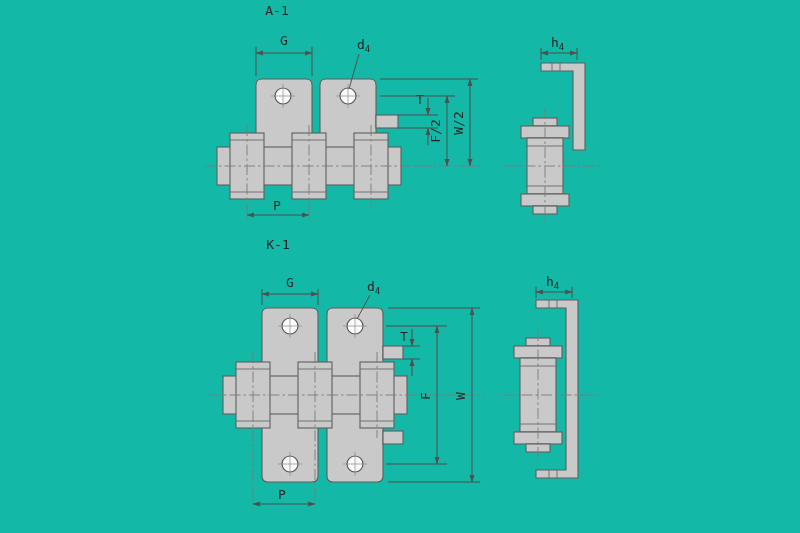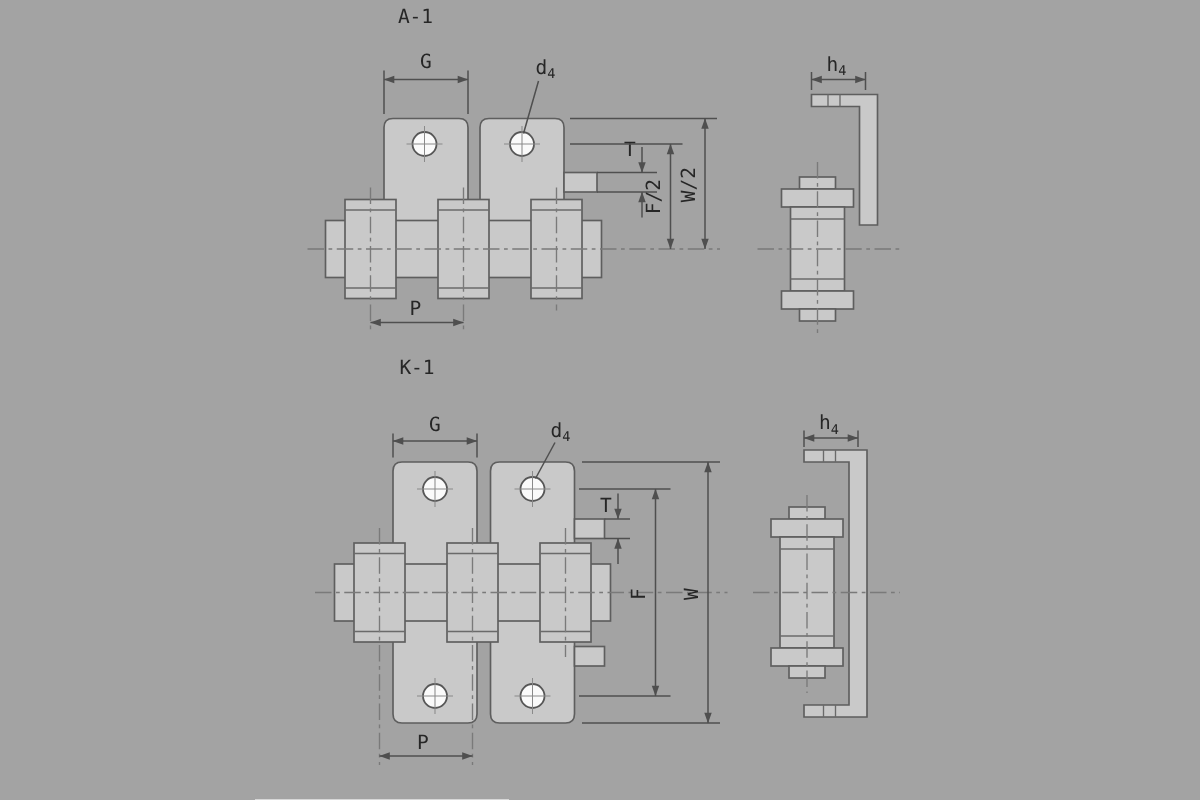--- a/index.html
+++ b/index.html
@@ -1,16 +1,16 @@
 <!DOCTYPE html>
 <html><head>
 <meta charset="utf-8">
 <style>
   html,body{margin:0;padding:0;background:#ffffff;}
-  .stage{position:relative;width:800px;height:533px;background:#a3a3a3;overflow:hidden;font-family:"DejaVu Sans Mono",monospace;}
+  .stage{position:relative;width:800px;height:533px;background:#14b8a6;overflow:hidden;font-family:"DejaVu Sans Mono",monospace;}
   svg{display:block;}
   .part{fill:#c9c9c9;stroke:#5e5e5e;stroke-width:1.1;}
   .hole{fill:#fafafa;stroke:#565656;stroke-width:1.2;}
   .edge{stroke:#6a6a6a;stroke-width:0.9;fill:none;}
   .dim{stroke:#4f4f4f;stroke-width:1;fill:none;}
   .cl{stroke:#7a7a7a;stroke-width:0.9;fill:none;stroke-dasharray:11 3 2.5 3;}
   .clt{stroke:#8a8a8a;stroke-width:0.7;fill:none;}
   .lbl{font-family:"DejaVu Sans Mono",monospace;font-size:13px;fill:#262626;}
   .sub{font-size:9px;}
 </style>

